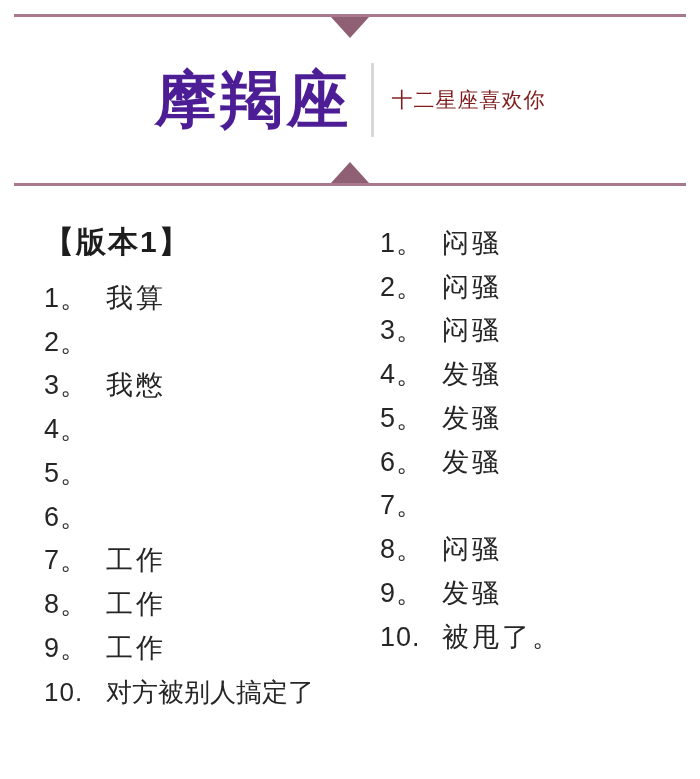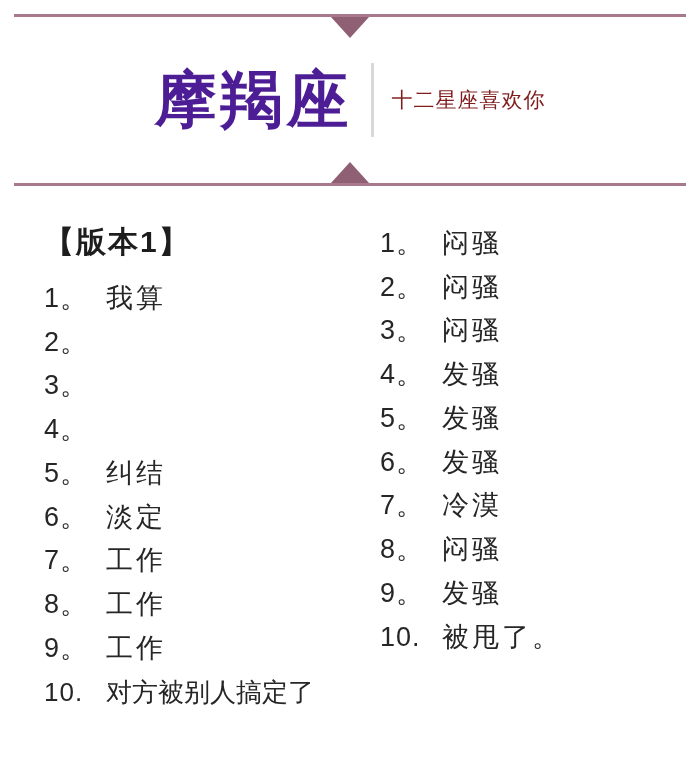--- a/index.html
+++ b/index.html
@@ -156,31 +156,30 @@
 
       <div class="item">
         <span class="item-num">1。</span>
         <span class="item-text">我算</span>
       </div>
       <div class="item">
         <span class="item-num">2。</span>
       </div>
       <div class="item">
         <span class="item-num">3。</span>
+        <span class="item-text">我憋</span>
       </div>
       <div class="item">
         <span class="item-num">4。</span>
       </div>
       <div class="item">
         <span class="item-num">5。</span>
-        <span class="item-text">纠结</span>
       </div>
       <div class="item">
         <span class="item-num">6。</span>
-        <span class="item-text">淡定</span>
       </div>
       <div class="item">
         <span class="item-num">7。</span>
         <span class="item-text">工作</span>
       </div>
       <div class="item">
         <span class="item-num">8。</span>
         <span class="item-text">工作</span>
       </div>
       <div class="item">
@@ -214,21 +213,20 @@
       <div class="item">
         <span class="item-num">5。</span>
         <span class="item-text">发骚</span>
       </div>
       <div class="item">
         <span class="item-num">6。</span>
         <span class="item-text">发骚</span>
       </div>
       <div class="item">
         <span class="item-num">7。</span>
-        <span class="item-text">冷漠</span>
       </div>
       <div class="item">
         <span class="item-num">8。</span>
         <span class="item-text">闷骚</span>
       </div>
       <div class="item">
         <span class="item-num">9。</span>
         <span class="item-text">发骚</span>
       </div>
       <div class="item">

